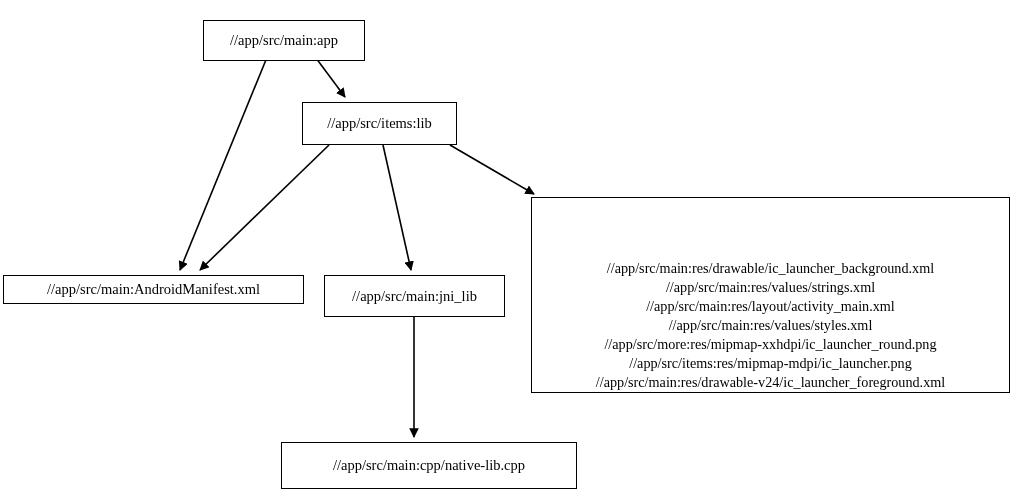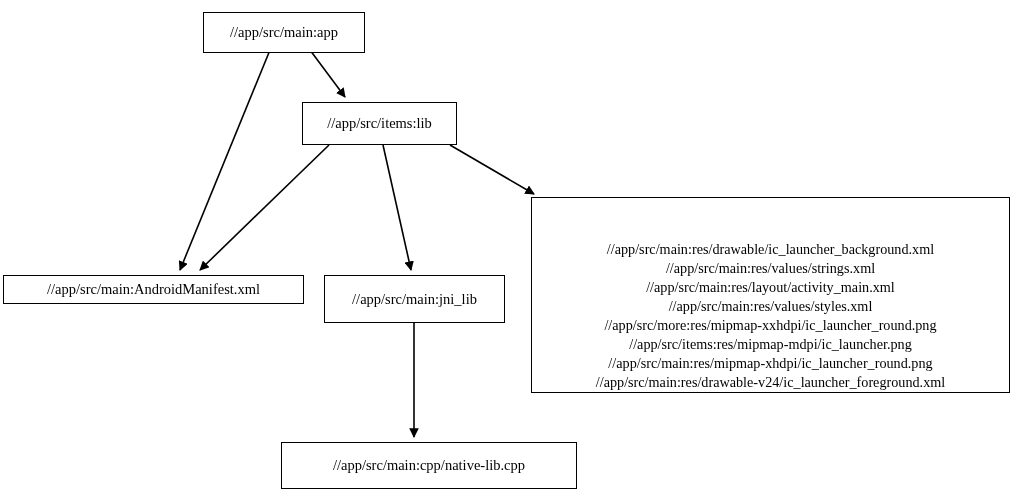--- a/index.html
+++ b/index.html
@@ -37,24 +37,24 @@
     line-height: 1.0;
     white-space: nowrap;
     z-index: 2;
   }
   .node-label {
     display: block;
     text-align: center;
     padding: 0 10px;
   }
   
-  #node-app        { left: 203px; top: 12px;   width: 162px; height: 41px; }
+  #node-app        { left: 203px; top: 20px;   width: 162px; height: 41px; }
   #node-lib        { left: 302px; top: 102px; width: 155px; height: 43px; }
   #node-manifest   { left: 3px;   top: 275px; width: 301px; height: 29px; }
-  #node-jnilib     { left: 324px; top: 275px; width: 181px; height: 48px; }
+  #node-jnilib     { left: 324px; top: 275px; width: 181px; height: 42px; }
   #node-nativelib  { left: 281px; top: 442px; width: 296px; height: 47px; }
 
   #node-res {
     left: 531px;
     top: 197px;
     width: 479px;
     height: 196px;
     align-items: flex-end;
     justify-content: center;
   }
@@ -127,18 +127,17 @@
   </div>
 
   <div class="node" id="node-res">
     <span class="node-label">
       <span class="res-line">//app/src/main:res/drawable/ic_launcher_background.xml</span>
       <span class="res-line">//app/src/main:res/values/strings.xml</span>
       <span class="res-line">//app/src/main:res/layout/activity_main.xml</span>
       <span class="res-line">//app/src/main:res/values/styles.xml</span>
       <span class="res-line">//app/src/more:res/mipmap-xxhdpi/ic_launcher_round.png</span>
       <span class="res-line">//app/src/items:res/mipmap-mdpi/ic_launcher.png</span>
-      <span class="res-line">//app/src/main:res/mipmap-xhdpi/ic_launcher_round.png</span>
       <span class="res-line">//app/src/main:res/drawable-v24/ic_launcher_foreground.xml</span>
     </span>
   </div>
 
 </div>
 
 </body></html>

